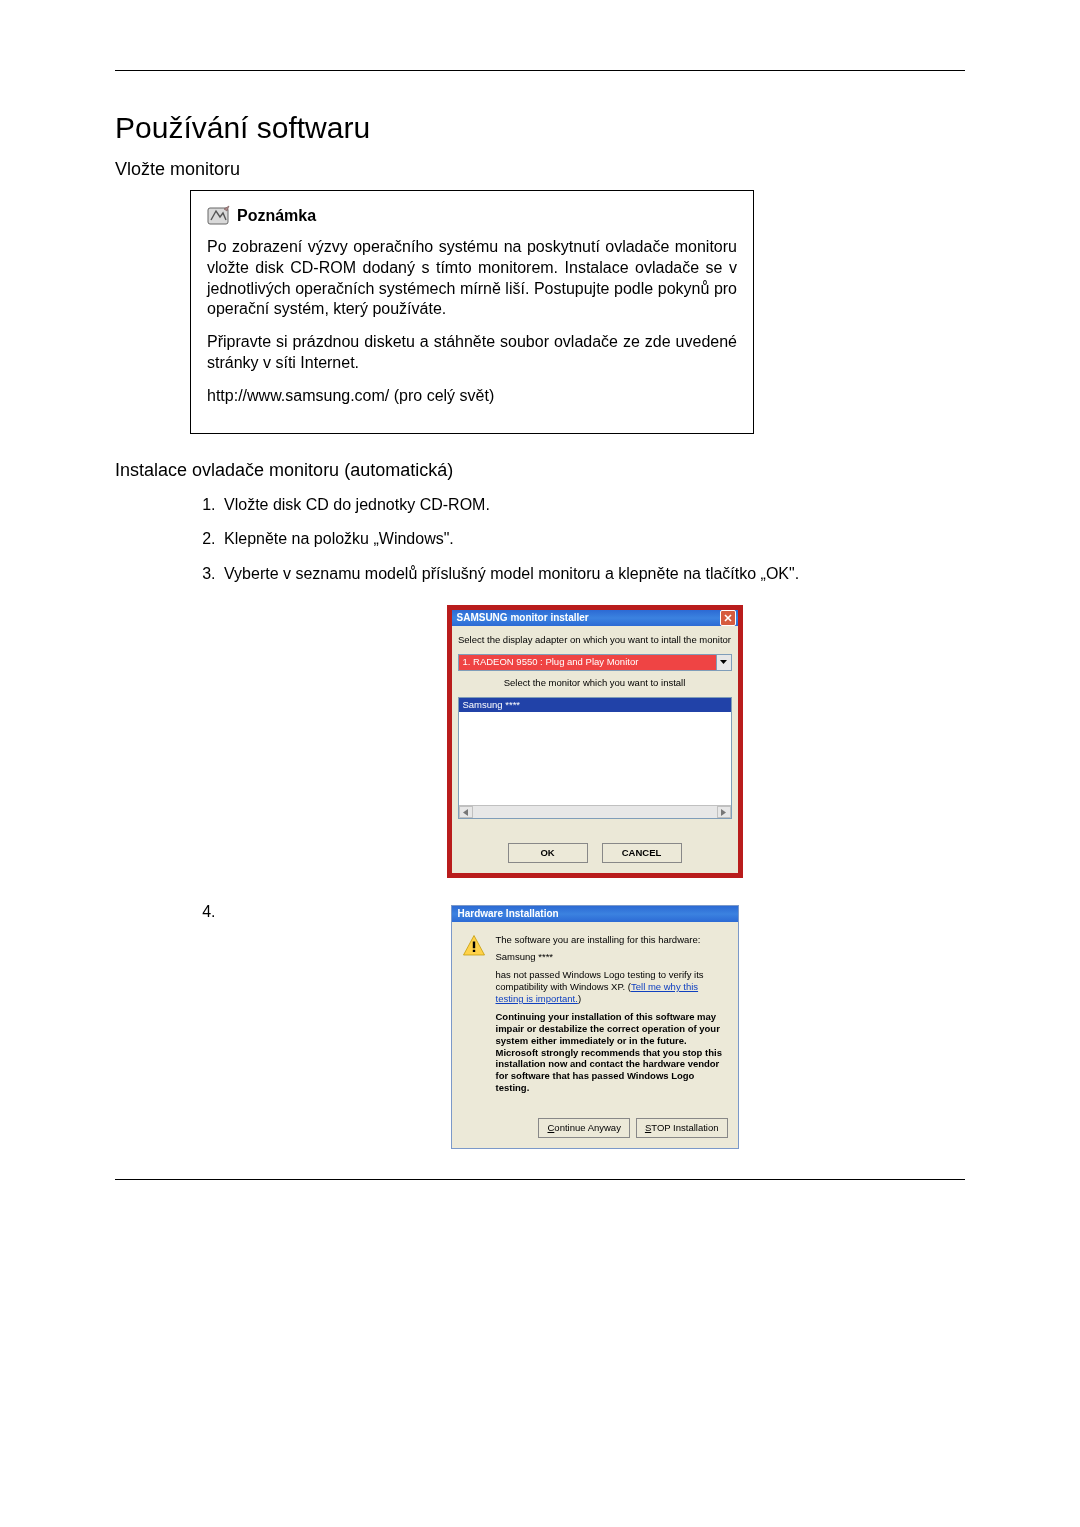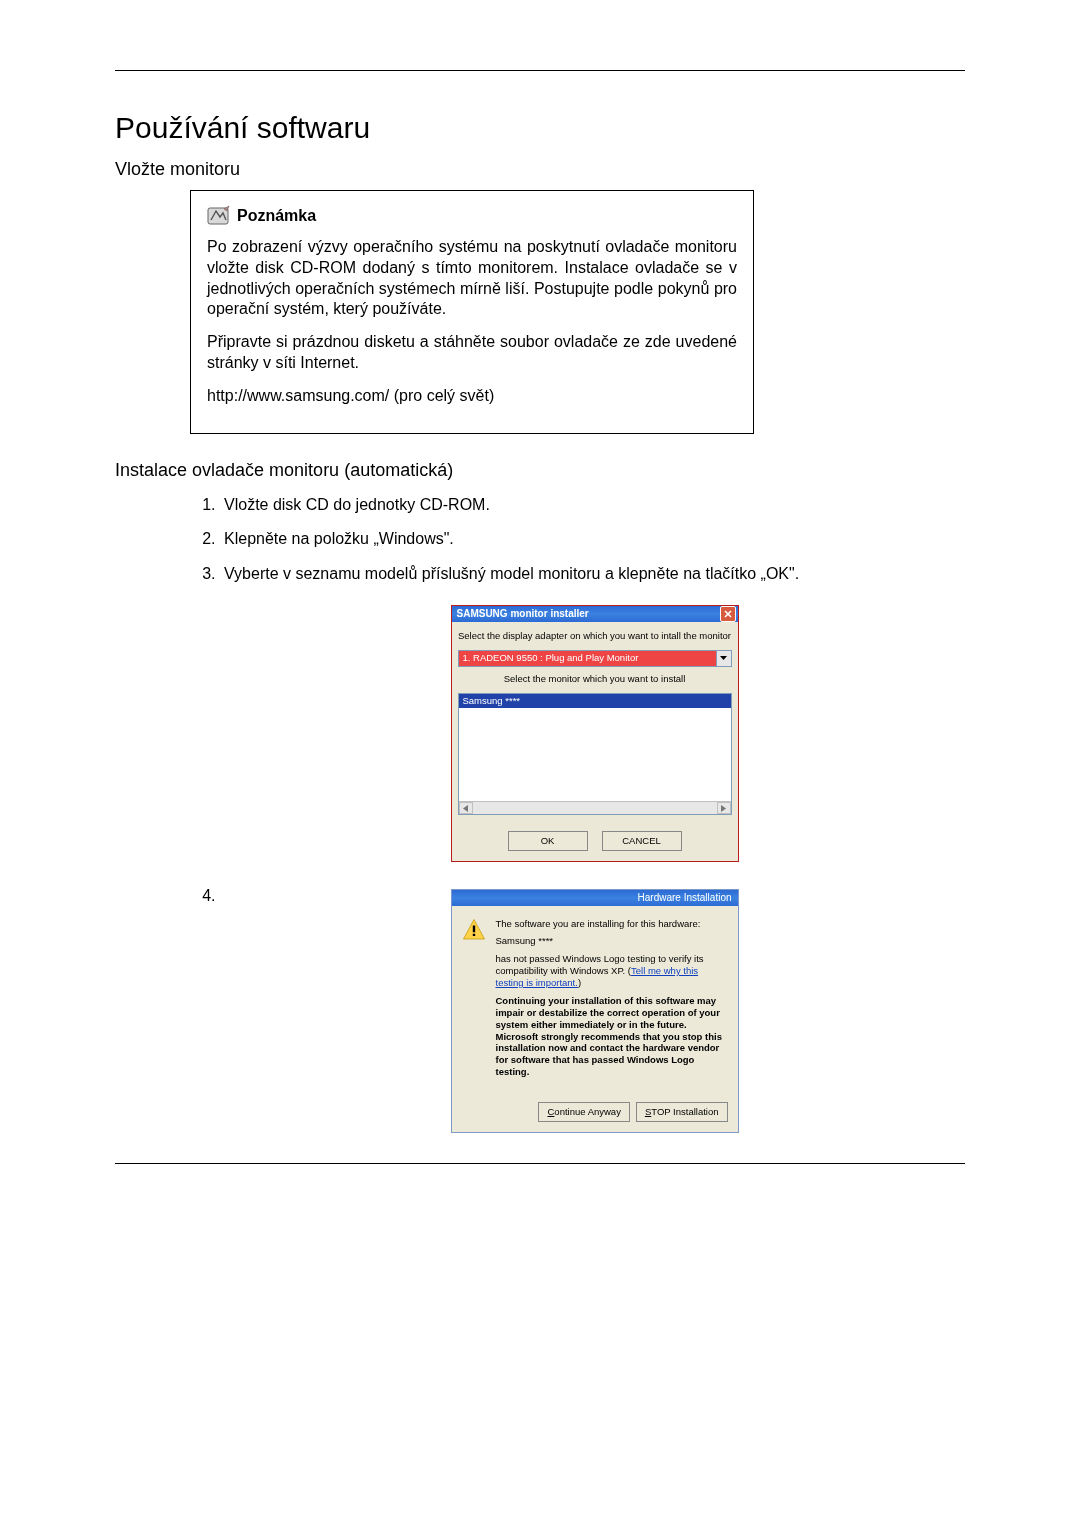--- a/index.html
+++ b/index.html
@@ -65,21 +65,21 @@
     font-size: 16px;
     line-height: 1.3;
   }
   ol.steps > li { padding-left: 4px; margin-bottom: 14px; }
   ol.steps > li > p { margin:0; text-align: justify; }
 
   
   .dlg-samsung {
     width: 286px;
     margin: 20px auto 24px auto;
-    border: 1px solid #b91c1c;
+    border: 5px solid #b91c1c;
     font-family: Tahoma, Arial, sans-serif;
     font-size: 10px;
     background: #ebe8d7;
   }
   .dlg-samsung .titlebar {
     height: 16px;
     background: linear-gradient(180deg,#2c6ad4 0%,#3b82e0 50%,#2c6ad4 100%);
     color: #fff;
     font-weight: 700;
     display:flex; align-items:center;
@@ -126,41 +126,42 @@
     display:flex; justify-content:space-between;
   }
   .dlg-samsung .hs-btn {
     width:12px; background:#e7e7e7;
     border:1px solid #c0c0c0;
     display:flex;align-items:center;justify-content:center;
     font-size:8px;color:#555;
   }
   .dlg-samsung .btnrow {
     display:flex; gap:14px; justify-content:center;
-    padding-top:16px;
+    padding-top:24px;
+    font-weight:bold;
   }
   .dlg-samsung .btn {
     width:78px; height:18px;
     border:1px solid #888; background:#ece9d8;
     font-size:9.5px; display:flex;align-items:center;justify-content:center;
   }
 
   
   .dlg-hw {
     width: 286px;
     margin: 10px auto 0 auto;
     border: 1px solid #7b99c9;
     font-family: Tahoma, Arial, sans-serif;
     background: #ece9d8;
   }
   .dlg-hw .titlebar {
     height: 16px;
     background: linear-gradient(180deg,#2c6ad4 0%,#3b82e0 50%,#2c6ad4 100%);
-    color:#fff; font-weight:400; font-size:10px;
-    display:flex;align-items:center; padding:0 6px;justify-content:flex-end;
+    color:#fff; font-weight:700; font-size:10px;
+    display:flex;align-items:center; padding:0 6px;
   }
   .dlg-hw .body {
     padding: 12px 10px 10px 10px;
     display:flex; gap:10px;
     font-size:9.5px; color:#000;
   }
   .dlg-hw .warn-icon {
     width:24px;height:24px;flex-shrink:0;
   }
   .dlg-hw .textcol { flex:1; }

